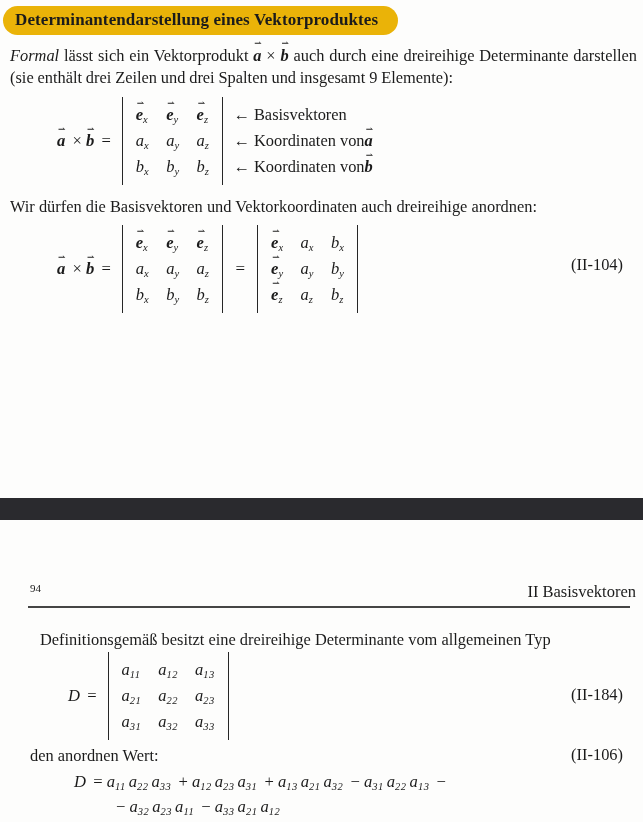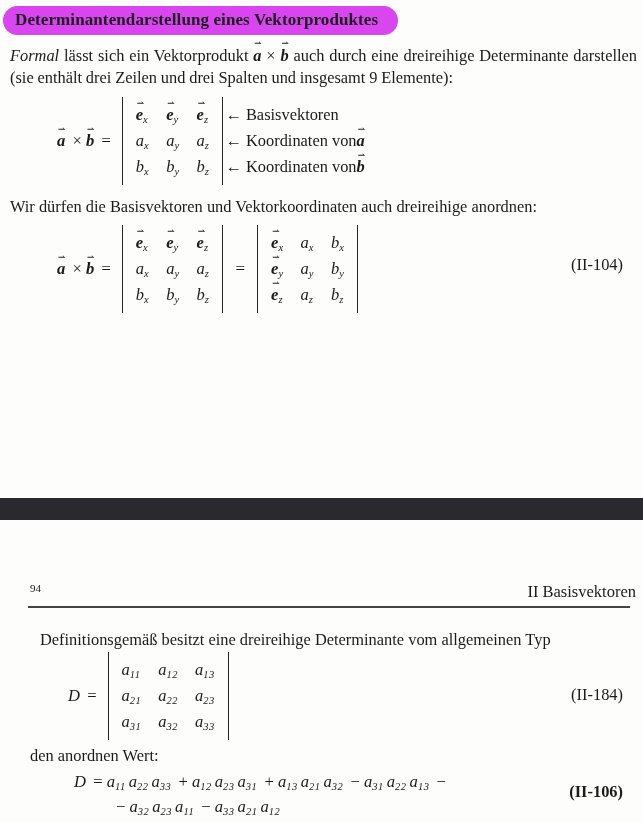--- a/index.html
+++ b/index.html
@@ -6,41 +6,41 @@
   body{
     width:643px;height:822px;position:relative;overflow:hidden;
     background:#fdfdfc;color:#1b1b1b;
     font-family:"Liberation Serif","DejaVu Serif",serif;
   }
   .abs{position:absolute;}
 
   
   .pill{
     position:absolute;left:3px;top:6px;
-    background:#d946ef;border-radius:15px;
+    background:#eab308;border-radius:15px;
     padding:4px 20px 5px 12px;
     font-weight:bold;font-size:17px;letter-spacing:0.1px;
   }
 
   
   .para{position:absolute;font-size:16.4px;line-height:22px;}
   .just{text-align:justify;word-spacing:-0.3px;}
 
   
   .fwrap{position:absolute;display:flex;align-items:center;}
   .lhs{font-size:17px;margin-right:11px;white-space:nowrap;}
   .eqsign{font-size:17px;margin:0 12px;}
   .det{
     border-left:1.4px solid #262626;border-right:1.4px solid #262626;
     padding:5px 13px;
   }
   .mat{display:grid;grid-template-columns:repeat(3,auto);column-gap:17px;}
   .mcell{height:26px;display:flex;align-items:center;font-size:16.5px;justify-content:flex-start;}
 
-  .rowlabels{margin-left:2px;}
+  .rowlabels{margin-left:10px;}
   .rlab{height:26px;display:flex;align-items:center;font-size:16.4px;white-space:nowrap;}
 
   .eqlabel{position:absolute;font-size:16.4px;}
 
   
   .var{font-style:italic;}
   .var .base{display:inline-block;}
   .vec .base{font-weight:bold;}
   .vec{position:relative;display:inline-block;}
   .varrow{
@@ -229,13 +229,13 @@
         </span>
       </div>
   </div>
 </div>
 <div class="eqlabel" style="right:20px;top:685px;">(II-184)</div>
 
 <div class="para" id="para4" style="left:30px;top:745px;"><span class="rm">den anordnen Wert:</span></div>
 
 <div class="abs expr" style="left:74px;top:772px;"><span class="var"><span class="base">D</span></span><span class="rm"> = </span><span class="var"><span class="base">a</span><sub class="msub">11</sub></span><span class="var"><span class="base">a</span><sub class="msub">22</sub></span><span class="var"><span class="base">a</span><sub class="msub">33</sub></span><span class="rm"> + </span><span class="var"><span class="base">a</span><sub class="msub">12</sub></span><span class="var"><span class="base">a</span><sub class="msub">23</sub></span><span class="var"><span class="base">a</span><sub class="msub">31</sub></span><span class="rm"> + </span><span class="var"><span class="base">a</span><sub class="msub">13</sub></span><span class="var"><span class="base">a</span><sub class="msub">21</sub></span><span class="var"><span class="base">a</span><sub class="msub">32</sub></span><span class="rm"> − </span><span class="var"><span class="base">a</span><sub class="msub">31</sub></span><span class="var"><span class="base">a</span><sub class="msub">22</sub></span><span class="var"><span class="base">a</span><sub class="msub">13</sub></span><span class="rm"> −</span></div>
 <div class="abs expr" style="left:116px;top:797px;"><span class="rm">− </span><span class="var"><span class="base">a</span><sub class="msub">32</sub></span><span class="var"><span class="base">a</span><sub class="msub">23</sub></span><span class="var"><span class="base">a</span><sub class="msub">11</sub></span><span class="rm"> − </span><span class="var"><span class="base">a</span><sub class="msub">33</sub></span><span class="var"><span class="base">a</span><sub class="msub">21</sub></span><span class="var"><span class="base">a</span><sub class="msub">12</sub></span></div>
-<div class="eqlabel" style="right:20px;top:782px;font-weight:bold;">(II-106)</div>
+<div class="eqlabel" style="right:20px;top:745px;">(II-106)</div>
 
 </body></html>

